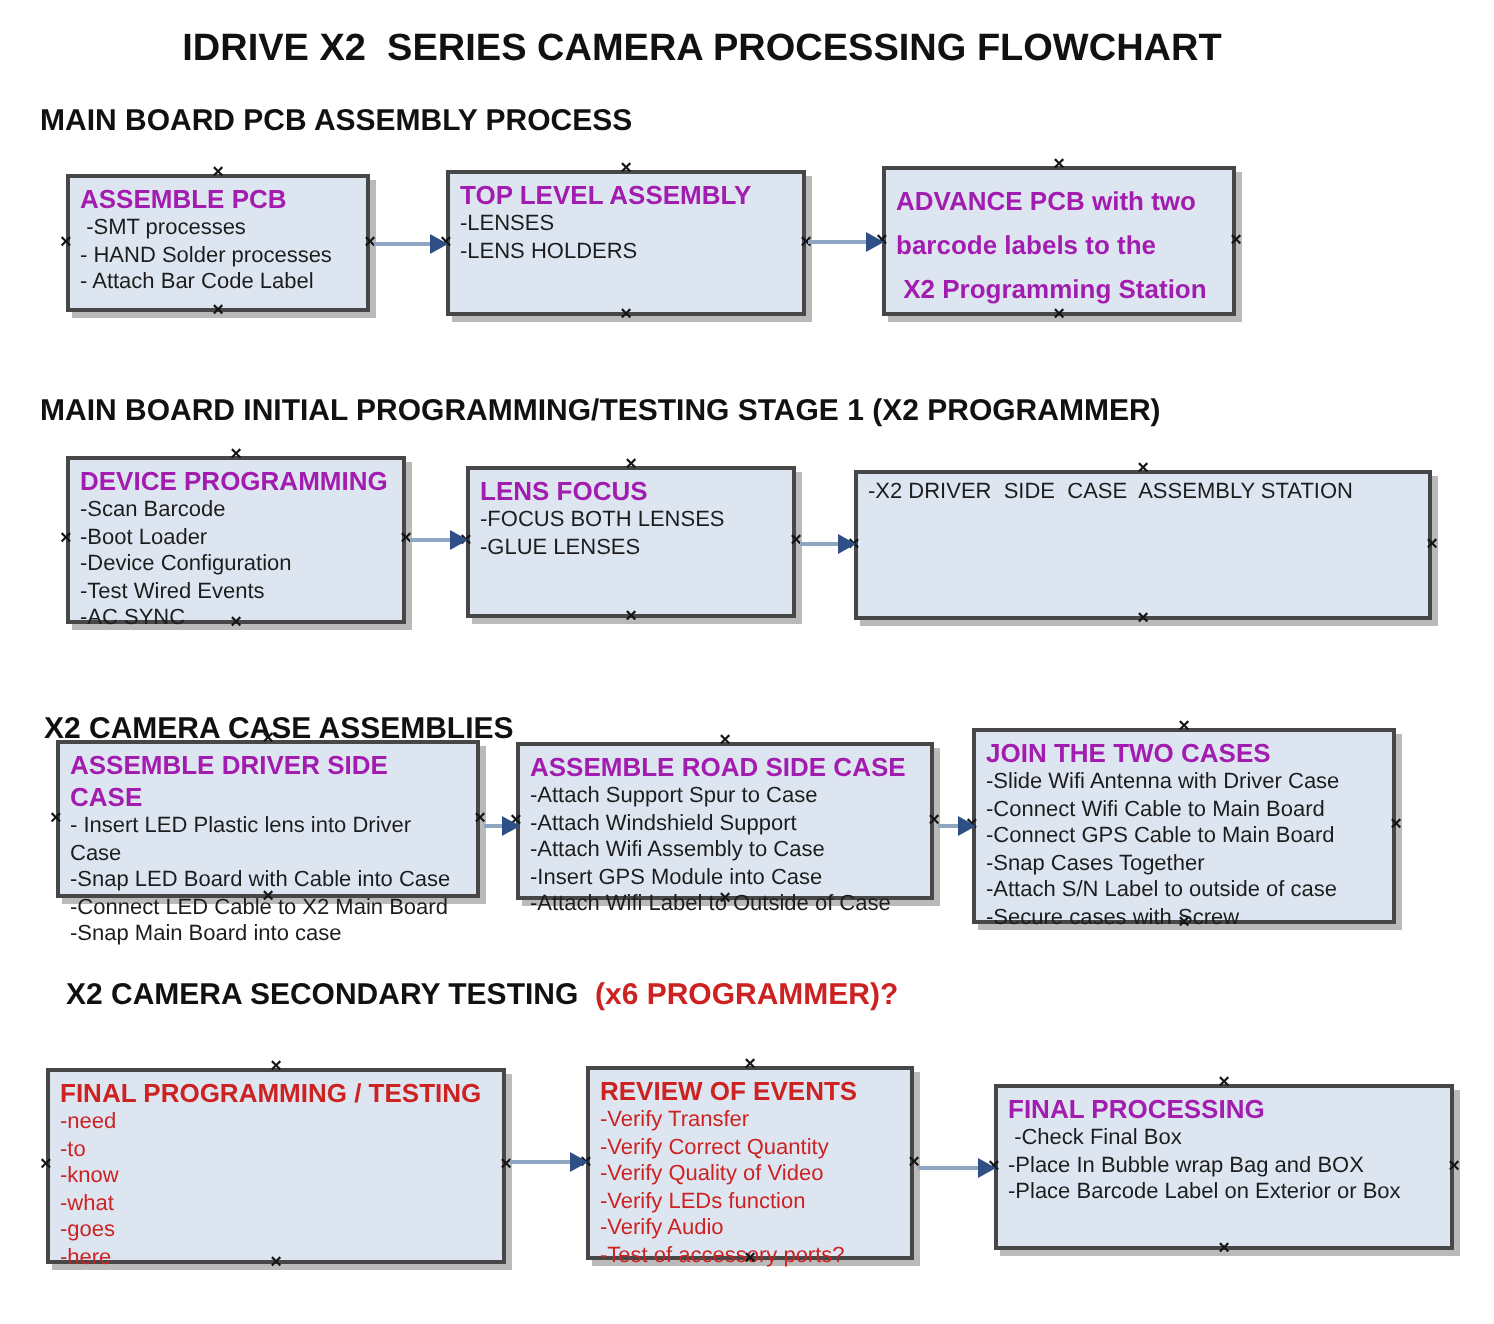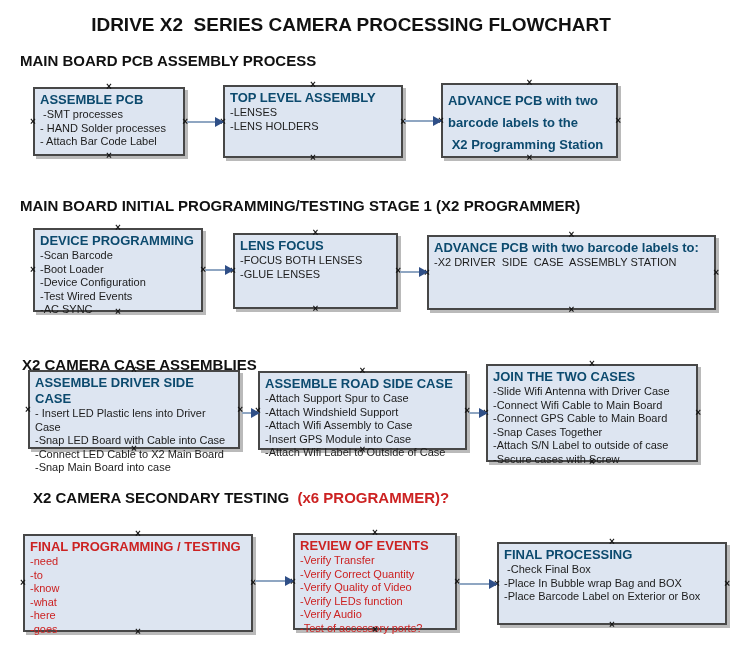--- a/index.html
+++ b/index.html
@@ -24,21 +24,21 @@
     position:absolute;
     background:#dde5f1;
     border:2px solid #474747;
     box-shadow:3px 3px 0 rgba(130,130,130,0.55);
     padding:3px 5px;
     box-sizing:border-box;
     color:#1c1c1c;
   }
   .box-title{
     font-size:13px;font-weight:bold;line-height:16px;
-    white-space:pre-wrap;color:#0c4a6e;
+    white-space:pre-wrap;color:#a21caf;
   }
   .box-item{
     font-size:11px;line-height:13.5px;white-space:pre-wrap;
   }
   .fc-box.loose .box-title{line-height:22px;padding-top:2px;}
   .fc-box.red .box-title,.fc-box.red .box-item{color:#cc2222;}
   .handle{
     position:absolute;font-size:10px;line-height:1;color:#141414;
     font-weight:bold;pointer-events:none;
   }
@@ -127,21 +127,20 @@
     <div class="box-title">LENS FOCUS</div>
     <div class="box-item">-FOCUS BOTH LENSES</div>
     <div class="box-item">-GLUE LENSES</div>
   <span class="handle handle-top">×</span>
       <span class="handle handle-bottom">×</span>
       <span class="handle handle-left">×</span>
       <span class="handle handle-right">×</span>
     </div>
 
   <div class="fc-box" style="left:427px;top:235px;width:289px;height:75px">
-    <div class="box-title">ADVANCE PCB with two barcode labels to:</div>
     <div class="box-item">-X2 DRIVER  SIDE  CASE  ASSEMBLY STATION</div>
   <span class="handle handle-top">×</span>
       <span class="handle handle-bottom">×</span>
       <span class="handle handle-left">×</span>
       <span class="handle handle-right">×</span>
     </div>
 
   <div class="arrow" style="left:205px;top:265px;width:27px">
       <div class="arrow-line"></div>
       <div class="arrow-head"></div>
@@ -202,22 +201,22 @@
     </div>
 
   <div class="section-heading" style="left:33px;top:489px"><span>X2 CAMERA SECONDARY TESTING </span><span class="red-part"> (x6 PROGRAMMER)?</span></div>
 
   <div class="fc-box red" style="left:23px;top:534px;width:230px;height:98px">
     <div class="box-title">FINAL PROGRAMMING / TESTING</div>
     <div class="box-item">-need</div>
     <div class="box-item">-to</div>
     <div class="box-item">-know</div>
     <div class="box-item">-what</div>
+    <div class="box-item">-goes</div>
     <div class="box-item">-here</div>
-    <div class="box-item">-goes</div>
   <span class="handle handle-top">×</span>
       <span class="handle handle-bottom">×</span>
       <span class="handle handle-left">×</span>
       <span class="handle handle-right">×</span>
     </div>
 
   <div class="fc-box red" style="left:293px;top:533px;width:164px;height:97px">
     <div class="box-title">REVIEW OF EVENTS</div>
     <div class="box-item">-Verify Transfer</div>
     <div class="box-item">-Verify Correct Quantity</div>

